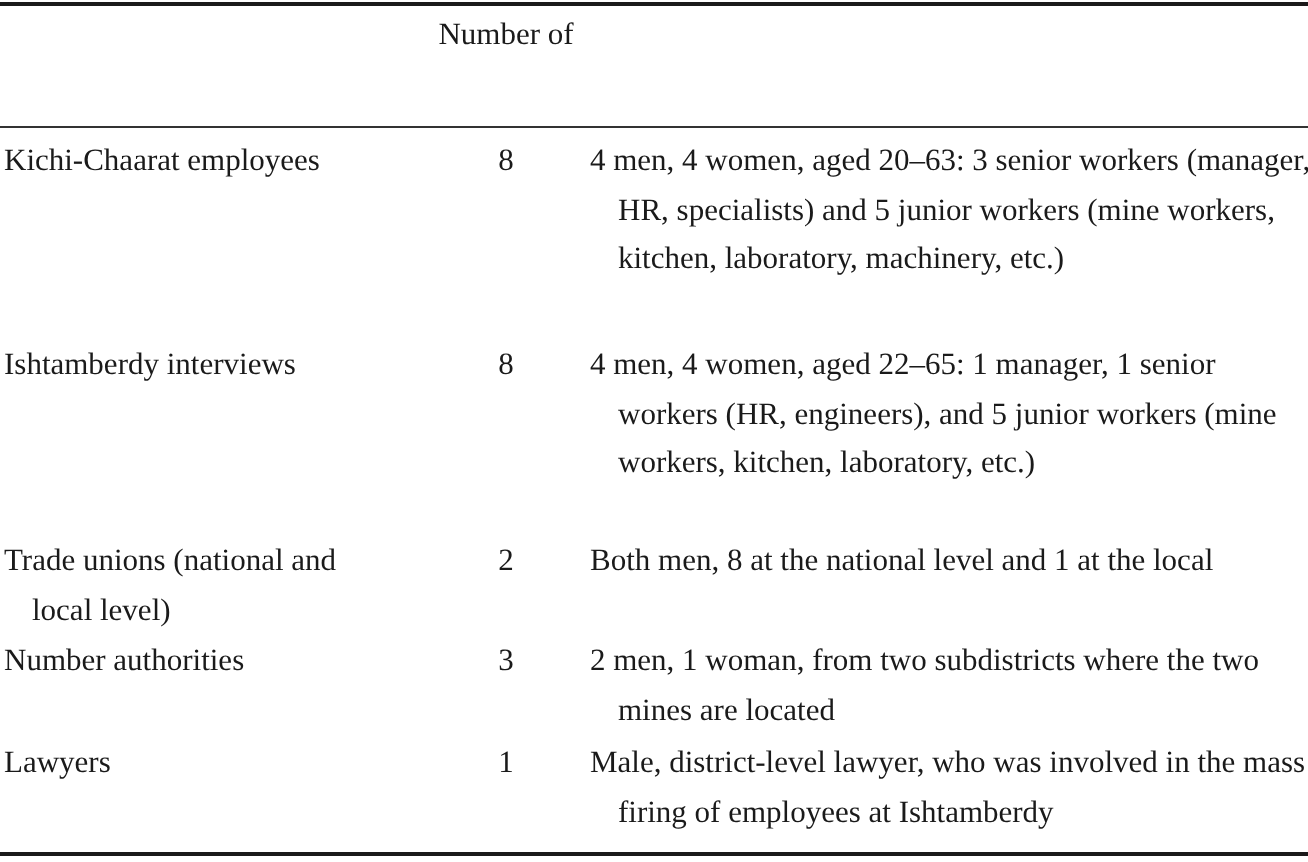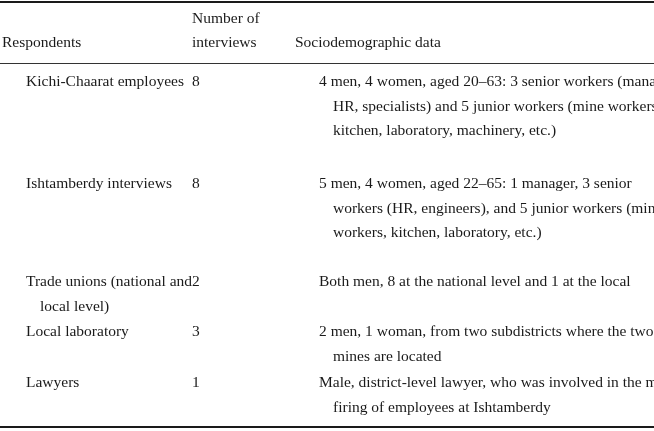--- a/index.html
+++ b/index.html
@@ -10,63 +10,60 @@
     font-size: 15.5px;
   }
   .table-wrap { position: relative; width: 654px; height: 431px; }
   .rule { position: absolute; left: 0; width: 654px; background: #1a1a1a; }
   .rule.top { top: 1px; height: 2px; }
   .rule.mid { top: 63px; height: 1px; background: #333; }
   .rule.bot { top: 426px; height: 2px; }
   .row { position: absolute; left: 0; width: 654px; }
   .cell { position: absolute; top: 0; line-height: 24.5px; }
   .c1 { left: 2px; width: 188px; }
-  .c2 { left: 192px; width: 90px; }
+  .c2 { left: 208px; width: 90px; text-align: center; }
   .c3 { left: 295px; width: 358px; }
-  .hang { padding-left: 14px; text-indent: -14px; margin-left: 24px; }
+  .hang { padding-left: 14px; text-indent: -14px; }
   .hdr .cell { line-height: 24px; }
   .hdr .c1, .hdr .c3 { top: 24px; }
 </style>
 </head>
 <body>
 
 <div class="table-wrap">
   <div class="rule top"></div>
 
   <div class="row hdr" style="top:6px;height:56px;">
-    <div class="cell c1">Respondents</div>
     <div class="cell c2">
       <div>Number of</div>
-      <div>interviews</div>
     </div>
-    <div class="cell c3">Sociodemographic data</div>
   </div>
 
   <div class="rule mid"></div>
 
   <div class="row" style="top:69px;">
     <div class="cell c1 hang" style="width:150px;">Kichi-Chaarat employees</div>
     <div class="cell c2">8</div>
     <div class="cell c3 hang">4 men, 4 women, aged 20–63: 3 senior workers (manager, HR, specialists) and 5 junior workers (mine workers, kitchen, laboratory, machinery, etc.)</div>
   </div>
 
   <div class="row" style="top:171px;">
     <div class="cell c1 hang">Ishtamberdy interviews</div>
     <div class="cell c2">8</div>
-    <div class="cell c3 hang" style="width:345px;">5 men, 4 women, aged 22–65: 1 manager, 3 senior workers (HR, engineers), and 5 junior workers (mine workers, kitchen, laboratory, etc.)</div>
+    <div class="cell c3 hang" style="width:345px;">4 men, 4 women, aged 22–65: 1 manager, 1 senior workers (HR, engineers), and 5 junior workers (mine workers, kitchen, laboratory, etc.)</div>
   </div>
 
   <div class="row" style="top:269px;">
     <div class="cell c1 hang" style="width:185px;">Trade unions (national and local level)</div>
     <div class="cell c2">2</div>
     <div class="cell c3 hang" style="width:318px;">Both men, 8 at the national level and 1 at the local</div>
   </div>
 
   <div class="row" style="top:319px;">
-    <div class="cell c1 hang">Local laboratory</div>
+    <div class="cell c1 hang">Number authorities</div>
     <div class="cell c2">3</div>
     <div class="cell c3 hang">2 men, 1 woman, from two subdistricts where the two mines are located</div>
   </div>
 
   <div class="row" style="top:370px;">
     <div class="cell c1 hang">Lawyers</div>
     <div class="cell c2">1</div>
     <div class="cell c3 hang">Male, district-level lawyer, who was involved in the mass firing of employees at Ishtamberdy</div>
   </div>
 

